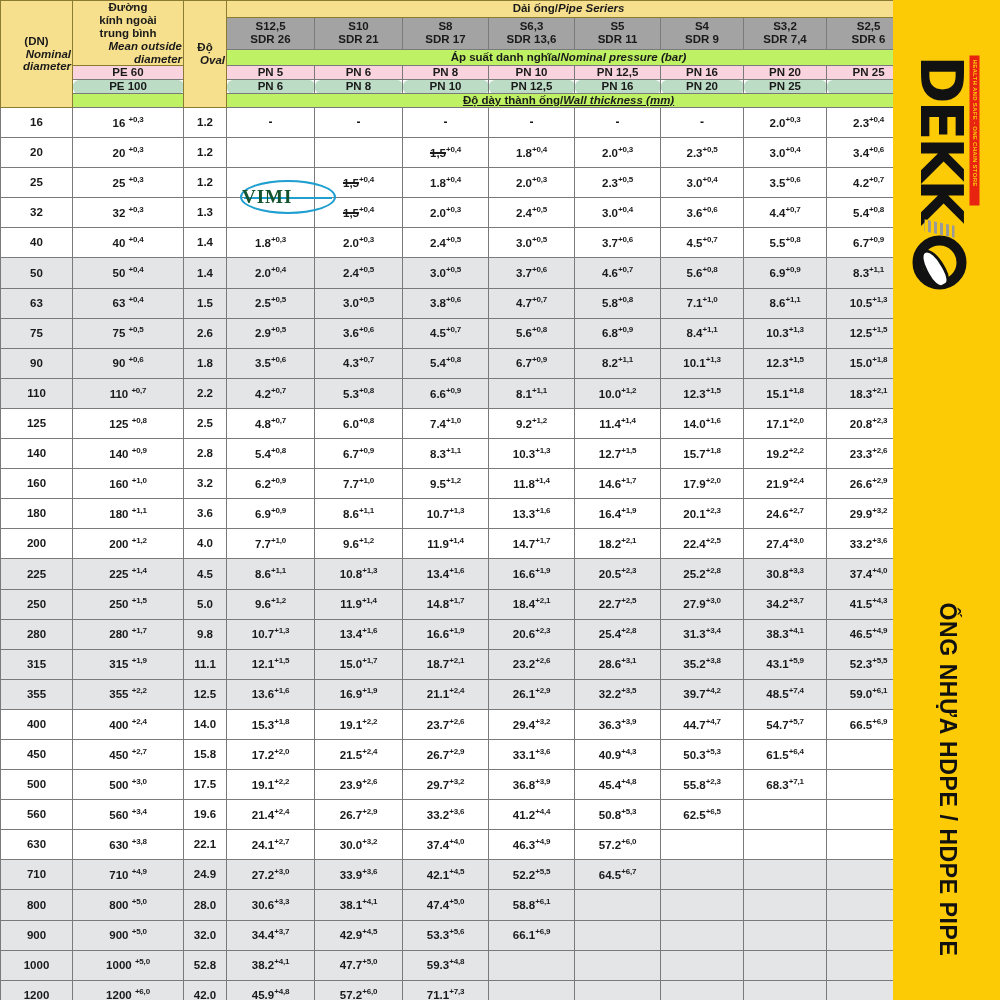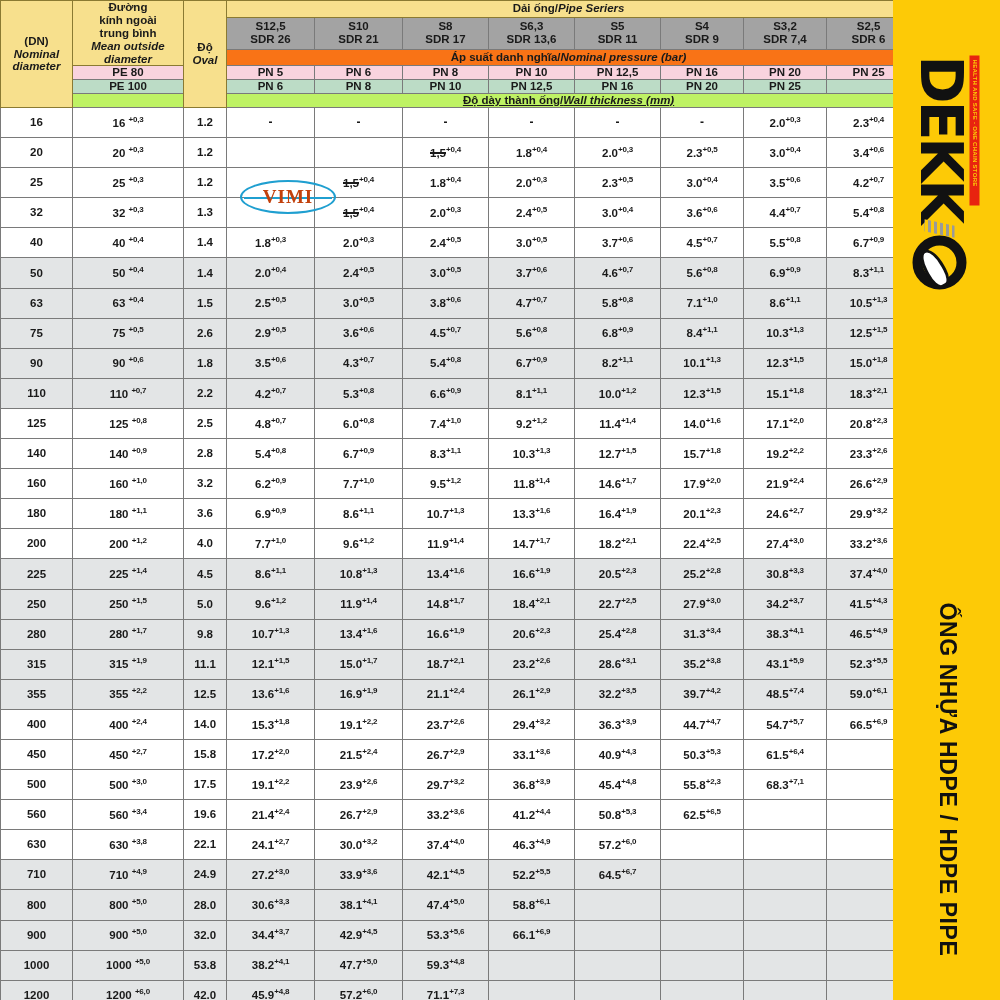--- a/index.html
+++ b/index.html
@@ -39,28 +39,28 @@
     color: #1a1a1a;
     padding: 0 1px;
     line-height: 1.12;
     overflow: hidden;
   }
 
   
   .h-yellow { background: #f7e08d; margin-top: 38px; }
   .h-yellow2 { background: #bef264; text-decoration: underline; }
   .h-grayhead { background: #a3a3a3; font-weight: bold; font-size: 12px; }
-  .h-blue { background: #f97316; font-size: 12px; }
+  .h-blue { background: #bef264; font-size: 12px; }
   .h-pink { background: #f9d3de; font-size: 12px; }
-  .h-green { background: #bcdcc6; font-size: 12px; }
+  .h-green { background: #bcdcc6; font-size: 12px; border-radius: 6px; }
 
   .hdr-outer { border: 1px solid #8a7a32 !important; }
 
   .viet { font-weight: bold; }
-  .eng  { font-style: italic; font-weight: bold; }
+  .eng  { font-style: italic; font-weight: bold; text-align: right; }
 
   .vstack { display:block; }
 
   
   tr.band-a td { background: #ffffff; }
   tr.band-b td { background: #e3e5e6; }
 
   td.cell-dn   { font-size: 12.5px; }
   td.cell-mod  { font-size: 12.5px; }
   td.cell-oval { font-size: 12.5px; }
@@ -76,26 +76,26 @@
   .strike { text-decoration: line-through; text-decoration-thickness: 1.5px; }
   .dash { font-size: 12px; }
 
   
   #watermark {
     position: absolute;
     left: 240px; top: 180px;
     width: 96px; height: 34px;
     border: 2px solid #1f9fd0;
     border-radius: 50%;
-    color: #c2410c;
+    color: #14532d;
     font-family: "Liberation Serif", serif;
     font-weight: bold;
     font-size: 19px;
     letter-spacing: 1px;
-    display: flex; align-items: center; justify-content: center;
+    display: flex; align-items: center; 
     pointer-events: none;
     z-index: 20;
   }
   #watermark::after {
     content: "";
     position: absolute;
     left: 2px; right: 2px; top: 50%;
     height: 2px; background: #1f9fd0;
   }
   #watermark span { position: relative; z-index: 2; background: transparent; }
@@ -273,21 +273,21 @@
             <span class="vstack">S2,5</span>
             <span class="vstack">SDR 6</span>
           </td>
         </tr>
         <tr>
           <td colspan="8" class="h-blue">
             <span class="viet">Áp suất danh nghĩa/</span><span class="eng">Nominal pressure (bar)</span>
           </td>
         </tr>
         <tr>
-          <td class="h-pink">PE 80</td>
+          <td class="h-pink">PE 60</td>
           <td class="h-pink">PN 5</td>
           <td class="h-pink">PN 6</td>
           <td class="h-pink">PN 8</td>
           <td class="h-pink">PN 10</td>
           <td class="h-pink">PN 12,5</td>
           <td class="h-pink">PN 16</td>
           <td class="h-pink">PN 20</td>
           <td class="h-pink">PN 25</td>
         </tr>
         <tr>
@@ -697,21 +697,21 @@
             <td class="cell-wt">66.1<sup class="tol">+6,9</sup></td>
             <td class="cell-wt"></td>
             <td class="cell-wt"></td>
             <td class="cell-wt"></td>
             <td class="cell-wt"></td>
             <td class="cell-len">6</td>
           </tr>
           <tr class="band-b">
             <td class="cell-dn">1000</td>
             <td class="cell-mod">1000 <sup class="tol">+5,0</sup></td>
-            <td class="cell-oval">53.8</td>
+            <td class="cell-oval">52.8</td>
             <td class="cell-wt">38.2<sup class="tol">+4,1</sup></td>
             <td class="cell-wt">47.7<sup class="tol">+5,0</sup></td>
             <td class="cell-wt">59.3<sup class="tol">+4,8</sup></td>
             <td class="cell-wt"></td>
             <td class="cell-wt"></td>
             <td class="cell-wt"></td>
             <td class="cell-wt"></td>
             <td class="cell-wt"></td>
             <td class="cell-len">6</td>
           </tr>

